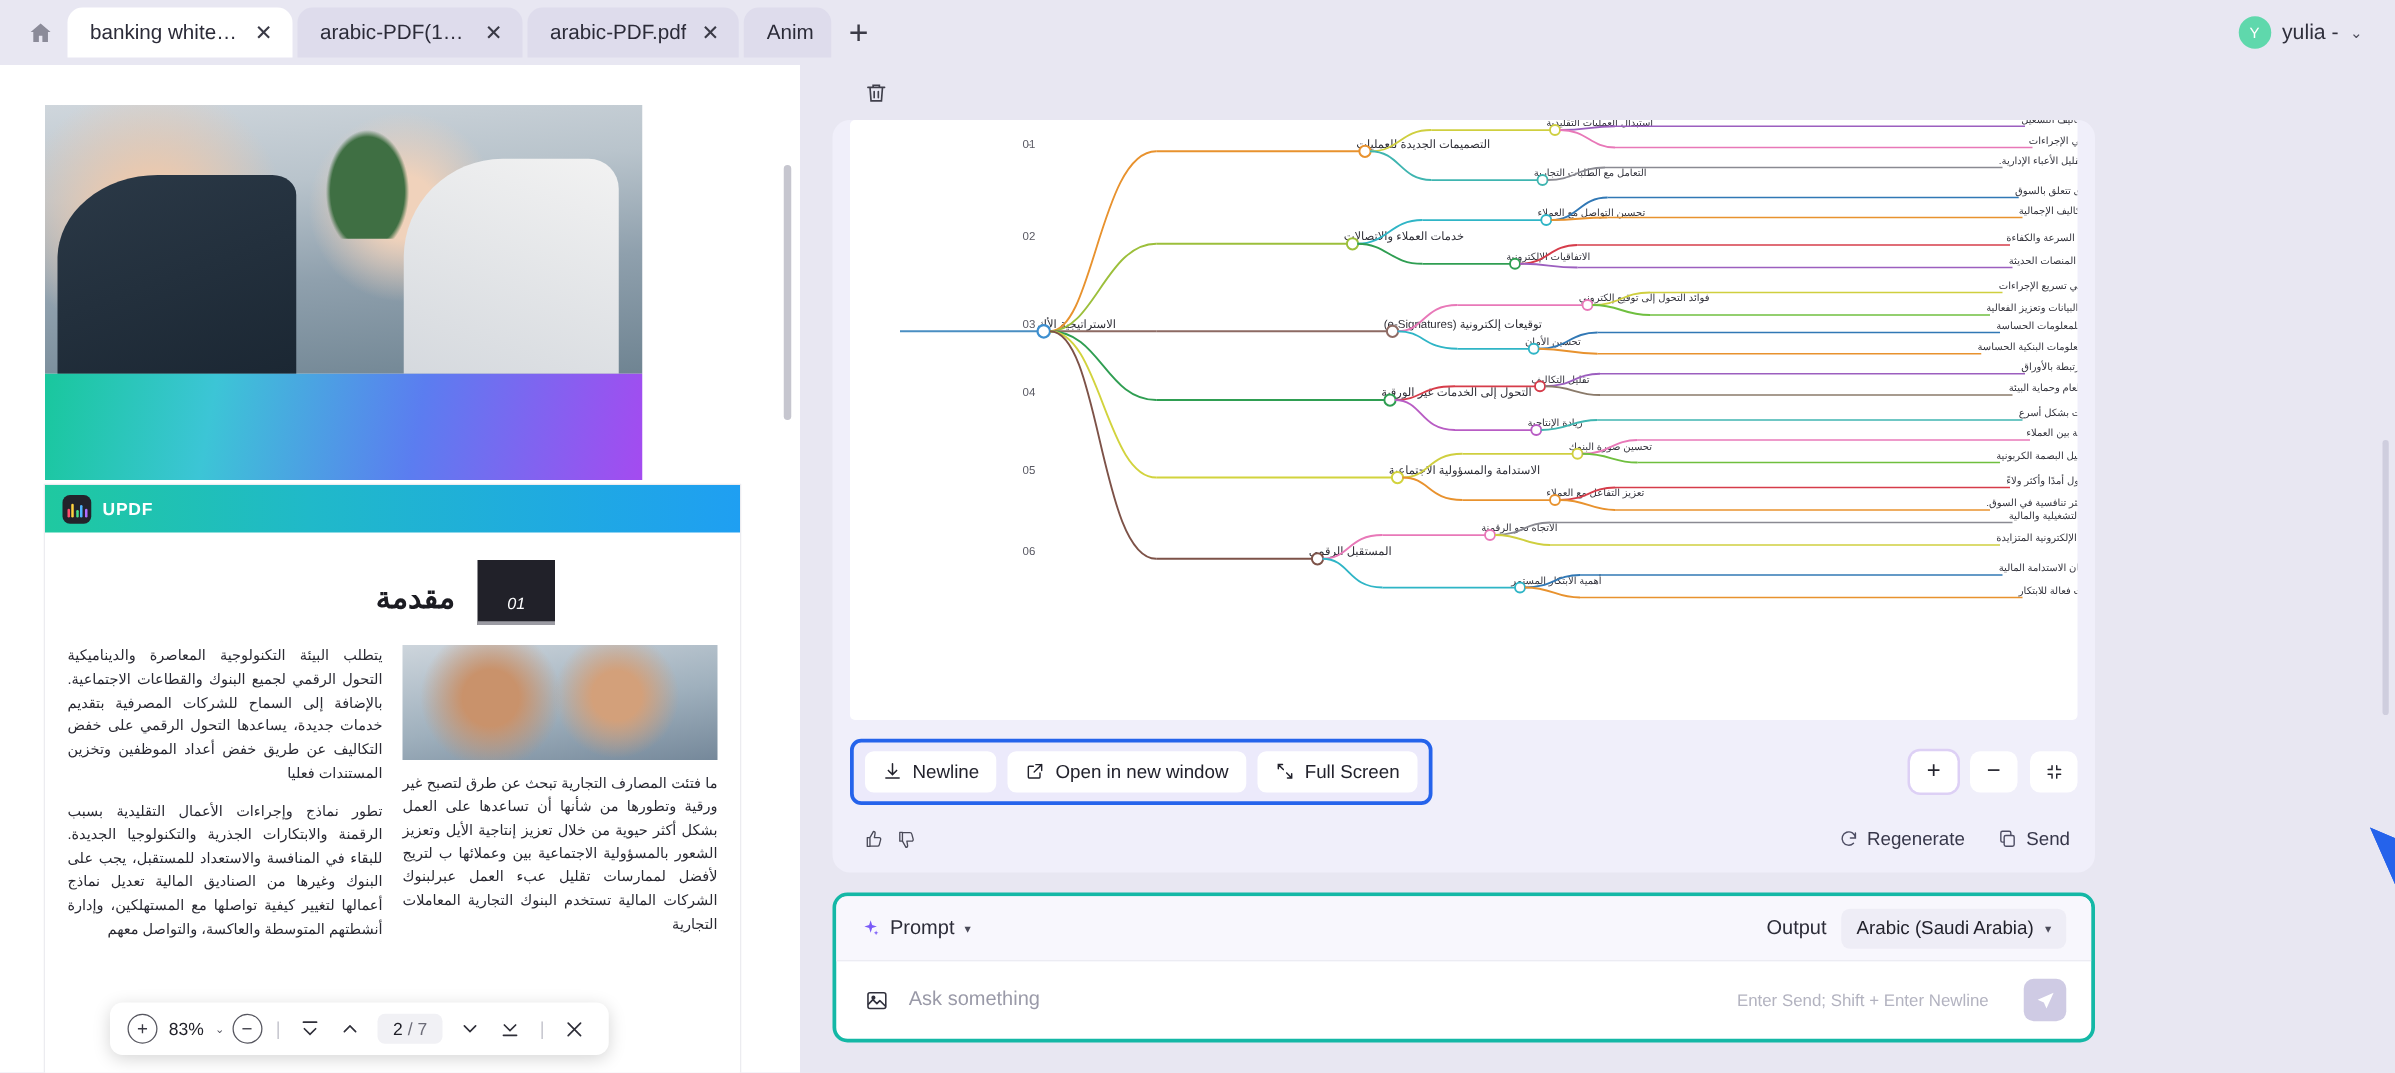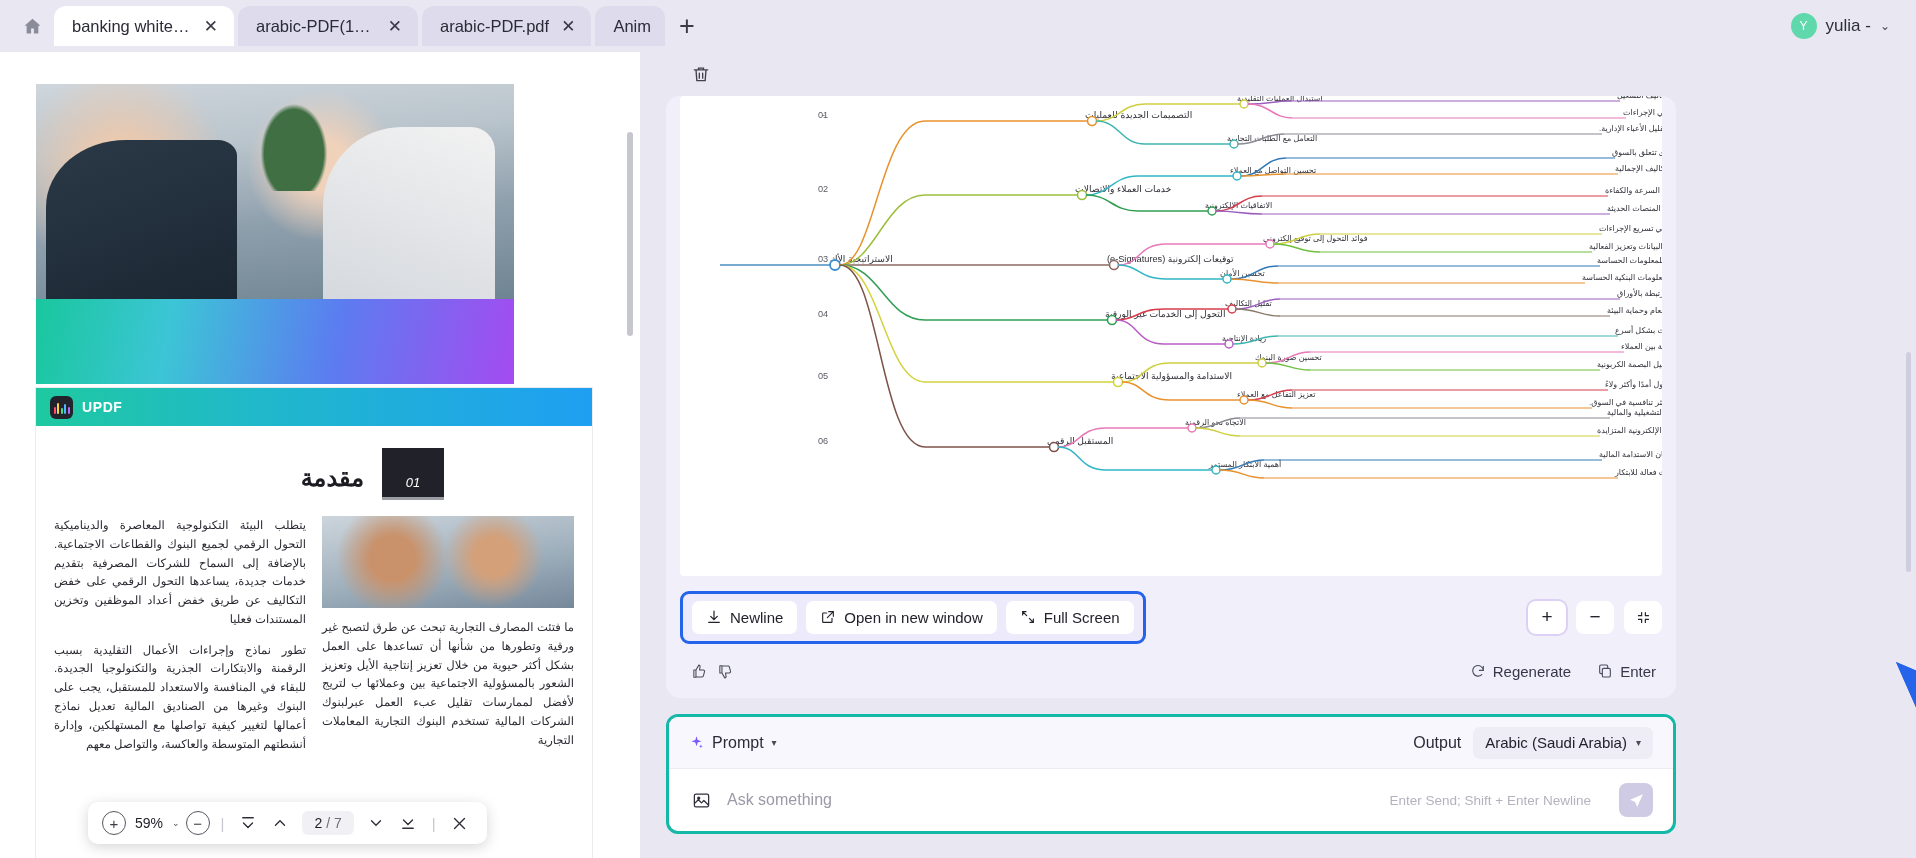--- a/index.html
+++ b/index.html
@@ -361,21 +361,21 @@
             </div>
           </div>
         </div>
       </div>
 
       <div class="doc-scrollbar"></div>
     </div>
 
     <div class="pdf-toolbar">
       <div class="circ-btn">+</div>
-      <div class="zoom-val">59%</div>
+      <div class="zoom-val">83%</div>
       <div class="tiny-chev">⌄</div>
       <div class="circ-btn">−</div>
       <div class="tb-sep">|</div>
       <div class="tb-ico">
         <svg width="18" height="18" viewBox="0 0 24 24" fill="none" stroke="#2e2e38" stroke-width="1.8" stroke-linecap="round">
           <path d="M5 5h14M6 12l6 6 6-6"></path>
         </svg>
       </div>
       <div class="tb-ico">
         <svg width="18" height="18" viewBox="0 0 24 24" fill="none" stroke="#2e2e38" stroke-width="1.8" stroke-linecap="round">
@@ -689,21 +689,21 @@
             <svg width="16" height="16" viewBox="0 0 24 24" fill="none" stroke="#4d4d63" stroke-width="1.7" stroke-linecap="round">
               <path d="M20 11a8 8 0 1 0-2.3 6.4M20 5v6h-6"></path>
             </svg>
             <span>Regenerate</span>
           </div>
           <div class="fb-act">
             <svg width="16" height="16" viewBox="0 0 24 24" fill="none" stroke="#4d4d63" stroke-width="1.7" stroke-linejoin="round">
               <rect x="8" y="8" width="12" height="13" rx="2"></rect>
                 <path d="M16 8V5a2 2 0 0 0-2-2H6a2 2 0 0 0-2 2v9a2 2 0 0 0 2 2h2"></path>
             </svg>
-            <span>Enter</span>
+            <span>Send</span>
           </div>
         </div>
       </div>
     </div>
 
     <svg class="big-arrow" width="250" height="110" viewBox="0 0 250 110">
       <path d="M246 104 L158 57 L176 44 L96 10 L118 60 L136 48 L224 97 Z" fill="#2563eb"></path>
       <path d="M96 10 L126 78 L138 49 L226 100 L246 104 L158 57 L176 44 Z" fill="#2563eb"></path>
     </svg>
 

